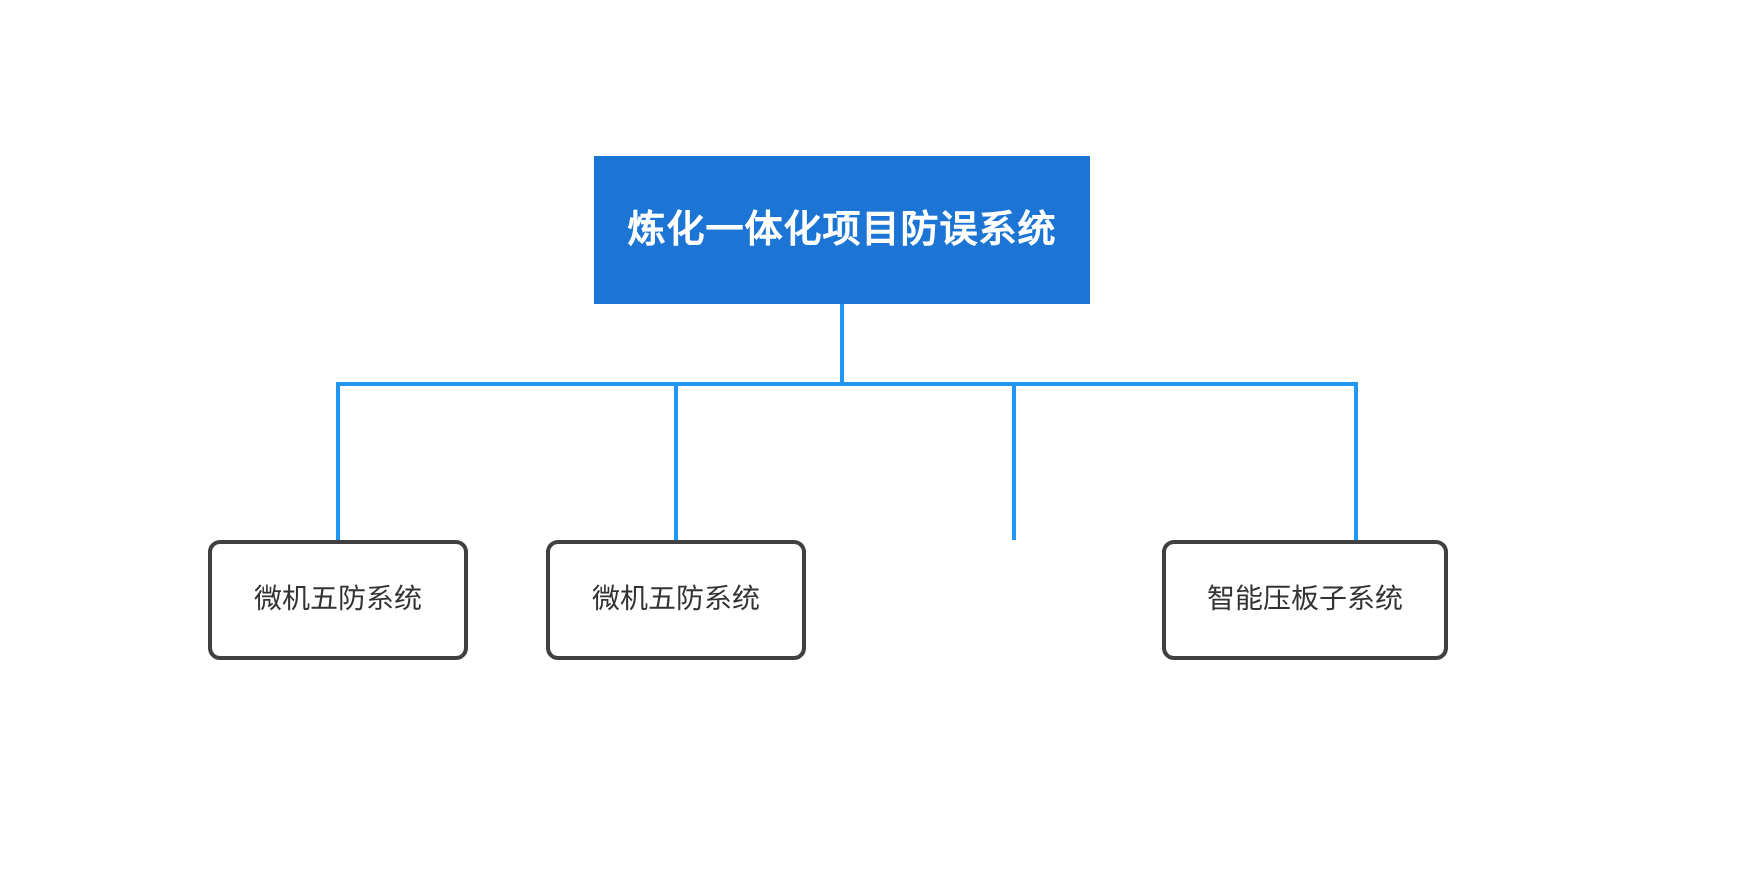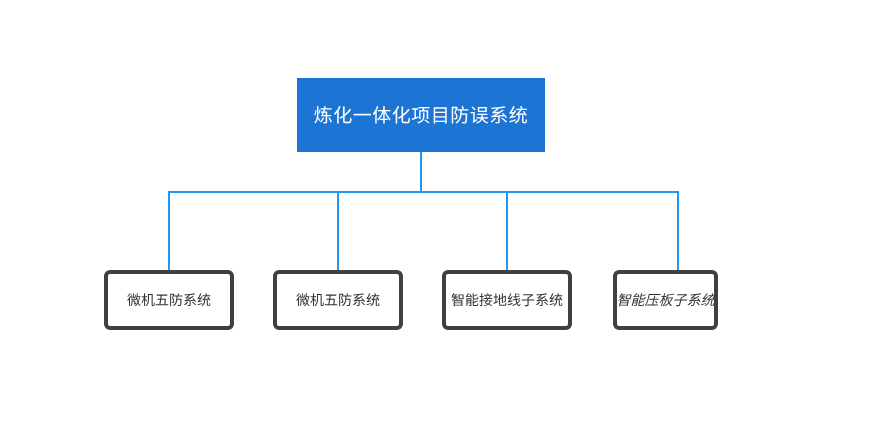--- a/index.html
+++ b/index.html
@@ -41,51 +41,51 @@
     height: 74px;
     background: #1c74d4;
     display: flex;
     align-items: center;
     justify-content: center;
     box-sizing: border-box;
   }
   .root-node-label {
     color: #ffffff;
     font-size: 19px;
-    font-weight: normal;
+    font-weight: bold;
     letter-spacing: 0.5px;
     line-height: 1.2;
     white-space: nowrap;
   }
 
   
   .child-node {
     position: absolute;
     top: 270px;
     height: 60px;
     background: #ffffff;
-    border: 4px solid #404040;
+    border: 2px solid #404040;
     border-radius: 6px;
     display: flex;
     align-items: center;
     justify-content: center;
     box-sizing: border-box;
   }
   .child-node-label {
     color: #333333;
     font-size: 14px;
     font-weight: normal;
     line-height: 1.2;
     white-space: nowrap;
   }
 
   .child-node.n1 { left: 104px; width: 130px; }
   .child-node.n2 { left: 273px; width: 130px; }
   .child-node.n3 { left: 442px; width: 130px; }
-  .child-node.n4 { left: 613px; width: 105px; font-style: italic; }
+  .child-node.n4 { left: 581px; width: 143px; }
 </style>
 </head>
 <body>
 
 <div id="diagram-canvas">
 
   <svg id="connector-layer" viewBox="0 0 870 436" width="870" height="436" xmlns="http://www.w3.org/2000/svg">
 
     <line x1="421" y1="152" x2="421" y2="192" stroke="#2196f3" stroke-width="2" shape-rendering="crispEdges"></line>
 
@@ -102,21 +102,18 @@
   </div>
 
   <div class="child-node n1">
     <span class="child-node-label">微机五防系统</span>
   </div>
 
   <div class="child-node n2">
     <span class="child-node-label">微机五防系统</span>
   </div>
 
-  <div class="child-node n3">
-    <span class="child-node-label">智能接地线子系统</span>
-  </div>
 
   <div class="child-node n4">
     <span class="child-node-label">智能压板子系统</span>
   </div>
 
 </div>
 
 </body></html>

